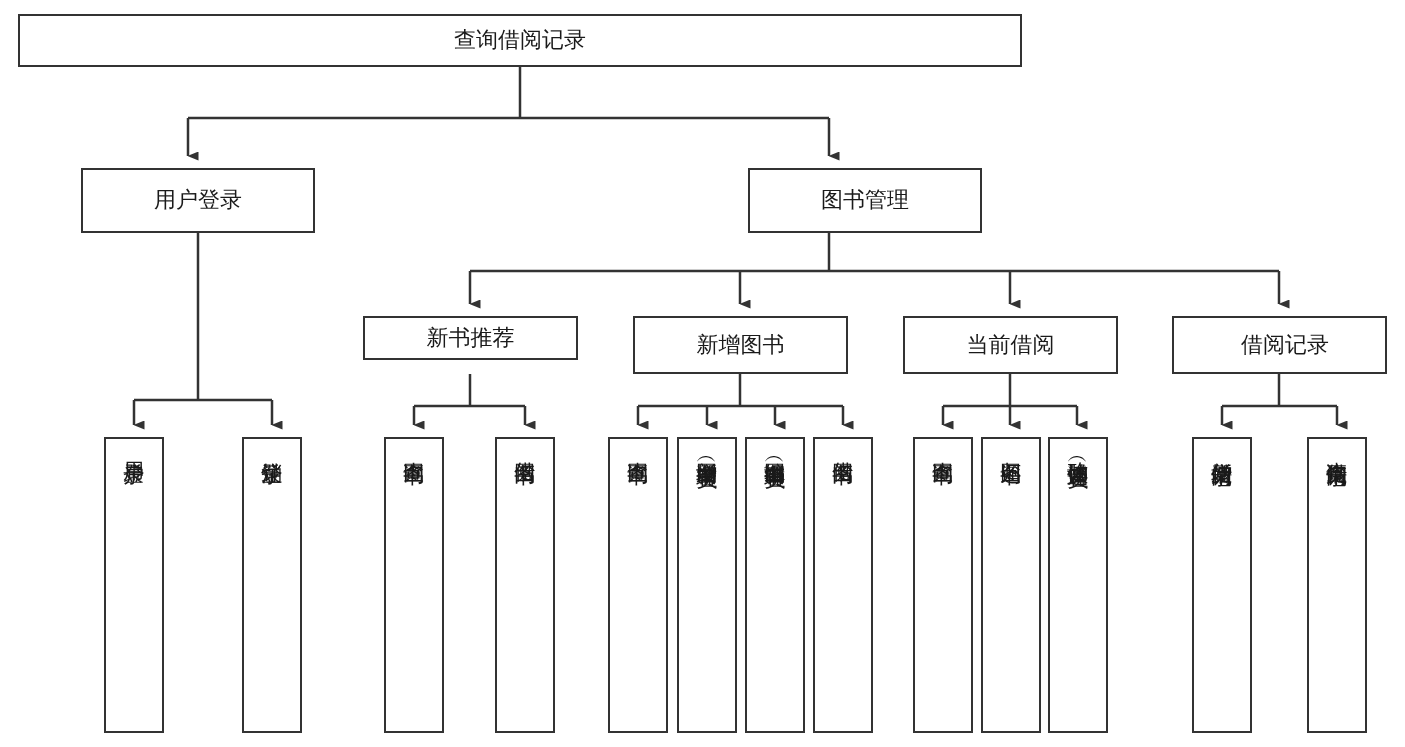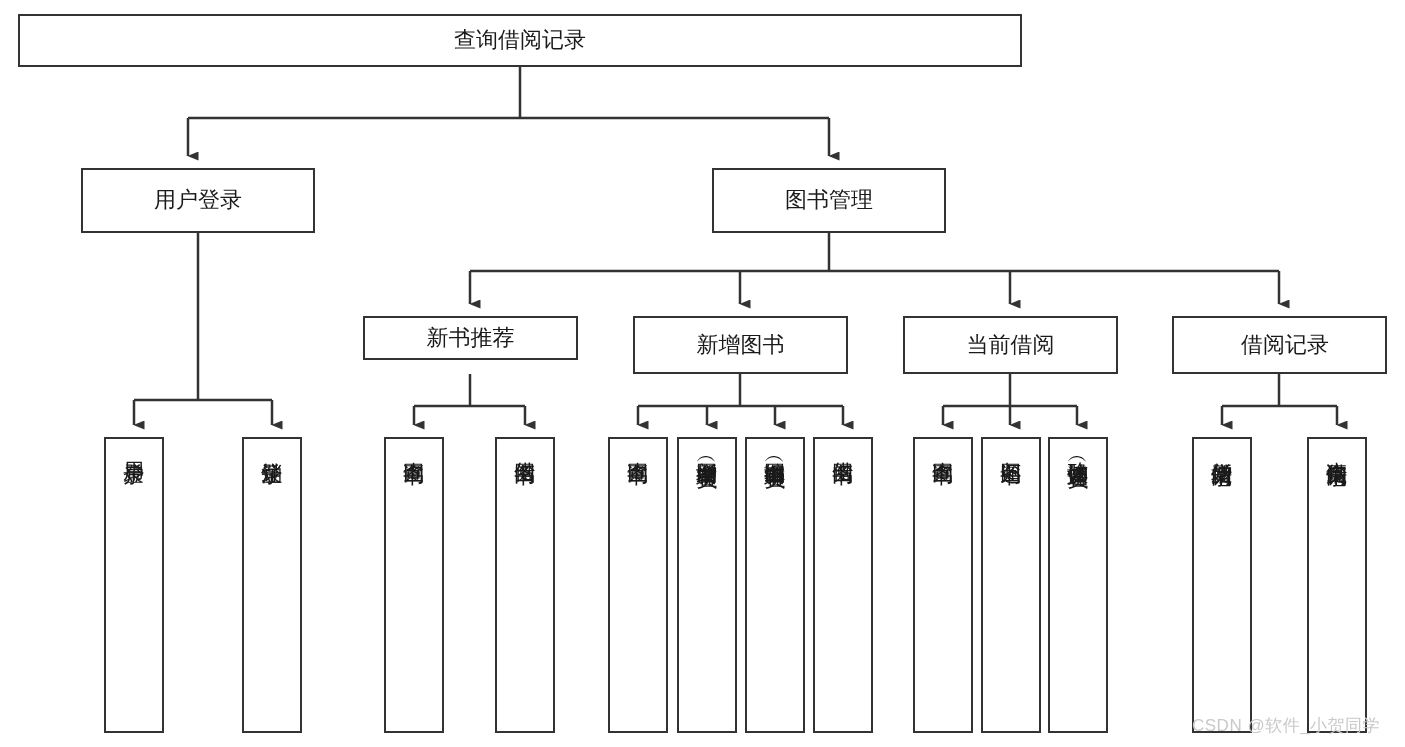--- a/index.html
+++ b/index.html
@@ -74,21 +74,21 @@
     </g>
   </svg>
 
   <div class="node h" style="left:18px;top:14px;width:1004px;height:53px;">
     <span class="lbl">查询借阅记录</span>
   </div>
 
   <div class="node h" style="left:81px;top:168px;width:234px;height:65px;">
     <span class="lbl">用户登录</span>
   </div>
-  <div class="node h" style="left:712px;top:168px;width:234px;height:65px;justify-content:center;">
+  <div class="node h" style="left:748px;top:168px;width:234px;height:65px;justify-content:center;">
     <span class="lbl">图书管理</span>
   </div>
 
   <div class="node h" style="left:363px;top:316px;width:215px;height:44px;">
     <span class="lbl">新书推荐</span>
   </div>
   <div class="node h" style="left:633px;top:316px;width:215px;height:58px;">
     <span class="lbl">新增图书</span>
   </div>
   <div class="node h" style="left:903px;top:316px;width:215px;height:58px;">
@@ -135,15 +135,14 @@
     <span class="lbl">确认归还（管理员）</span>
   </div>
 
   <div class="node v" style="left:1192px;top:437px;width:60px;height:296px;">
     <span class="lbl">新增借阅记录</span>
   </div>
   <div class="node v" style="left:1307px;top:437px;width:60px;height:296px;">
     <span class="lbl">查询借阅记录</span>
   </div>
 
-  <div id="watermark">CSDN @软件_小贺同学</div>
 
 </div>
 
 </body></html>

